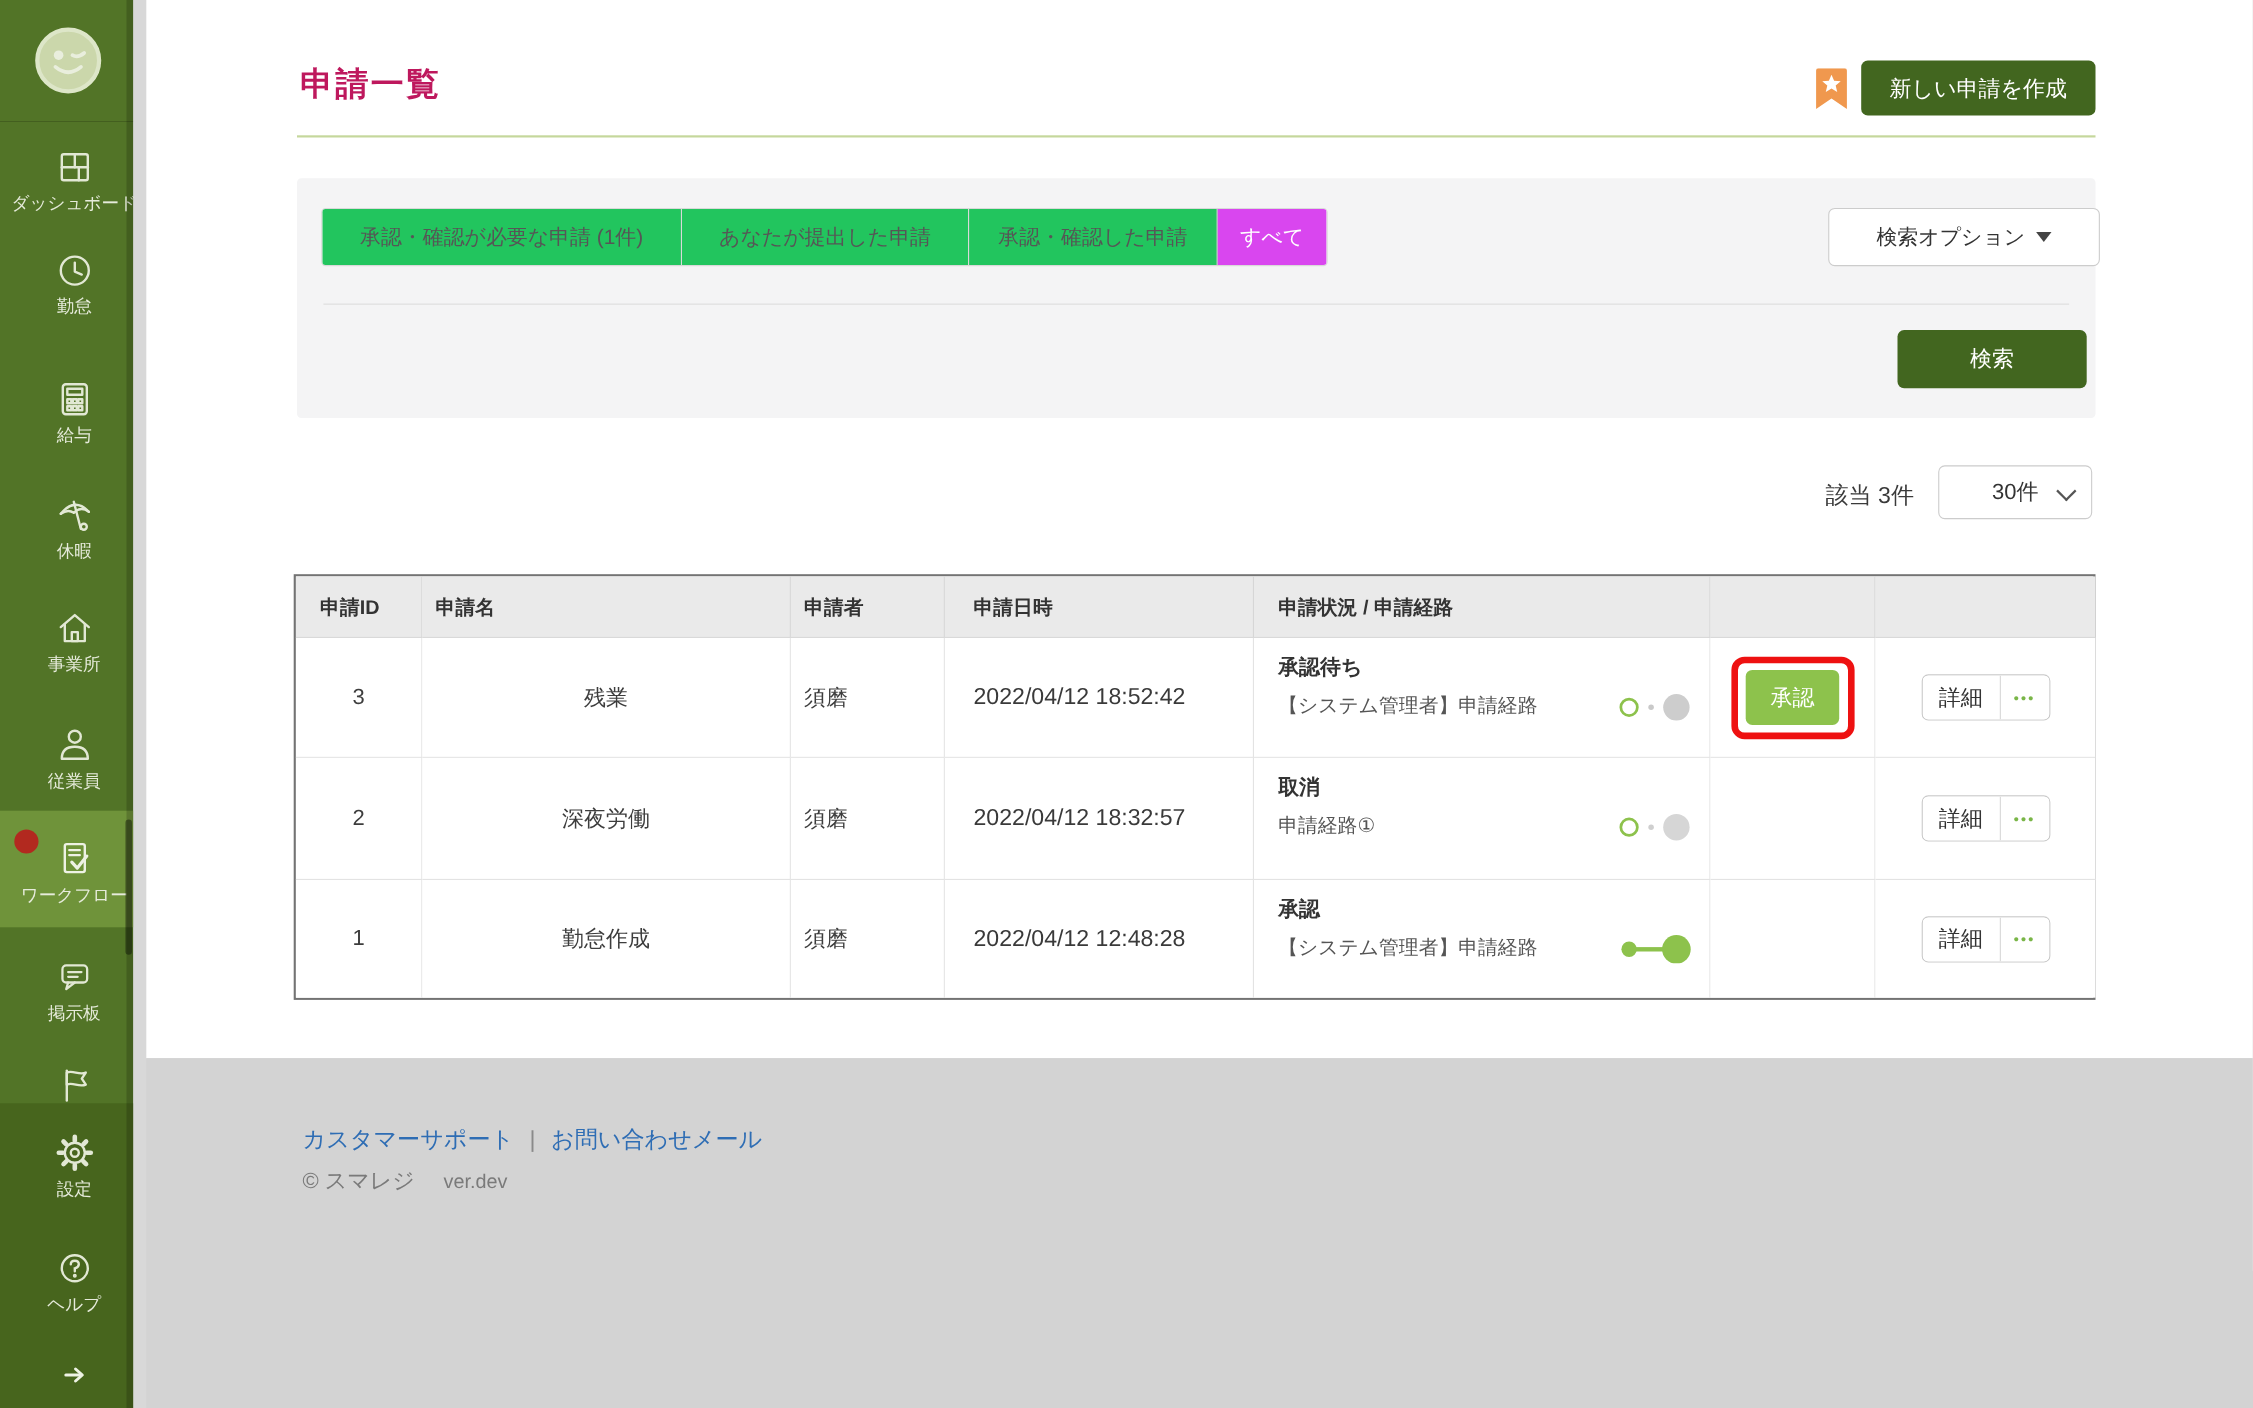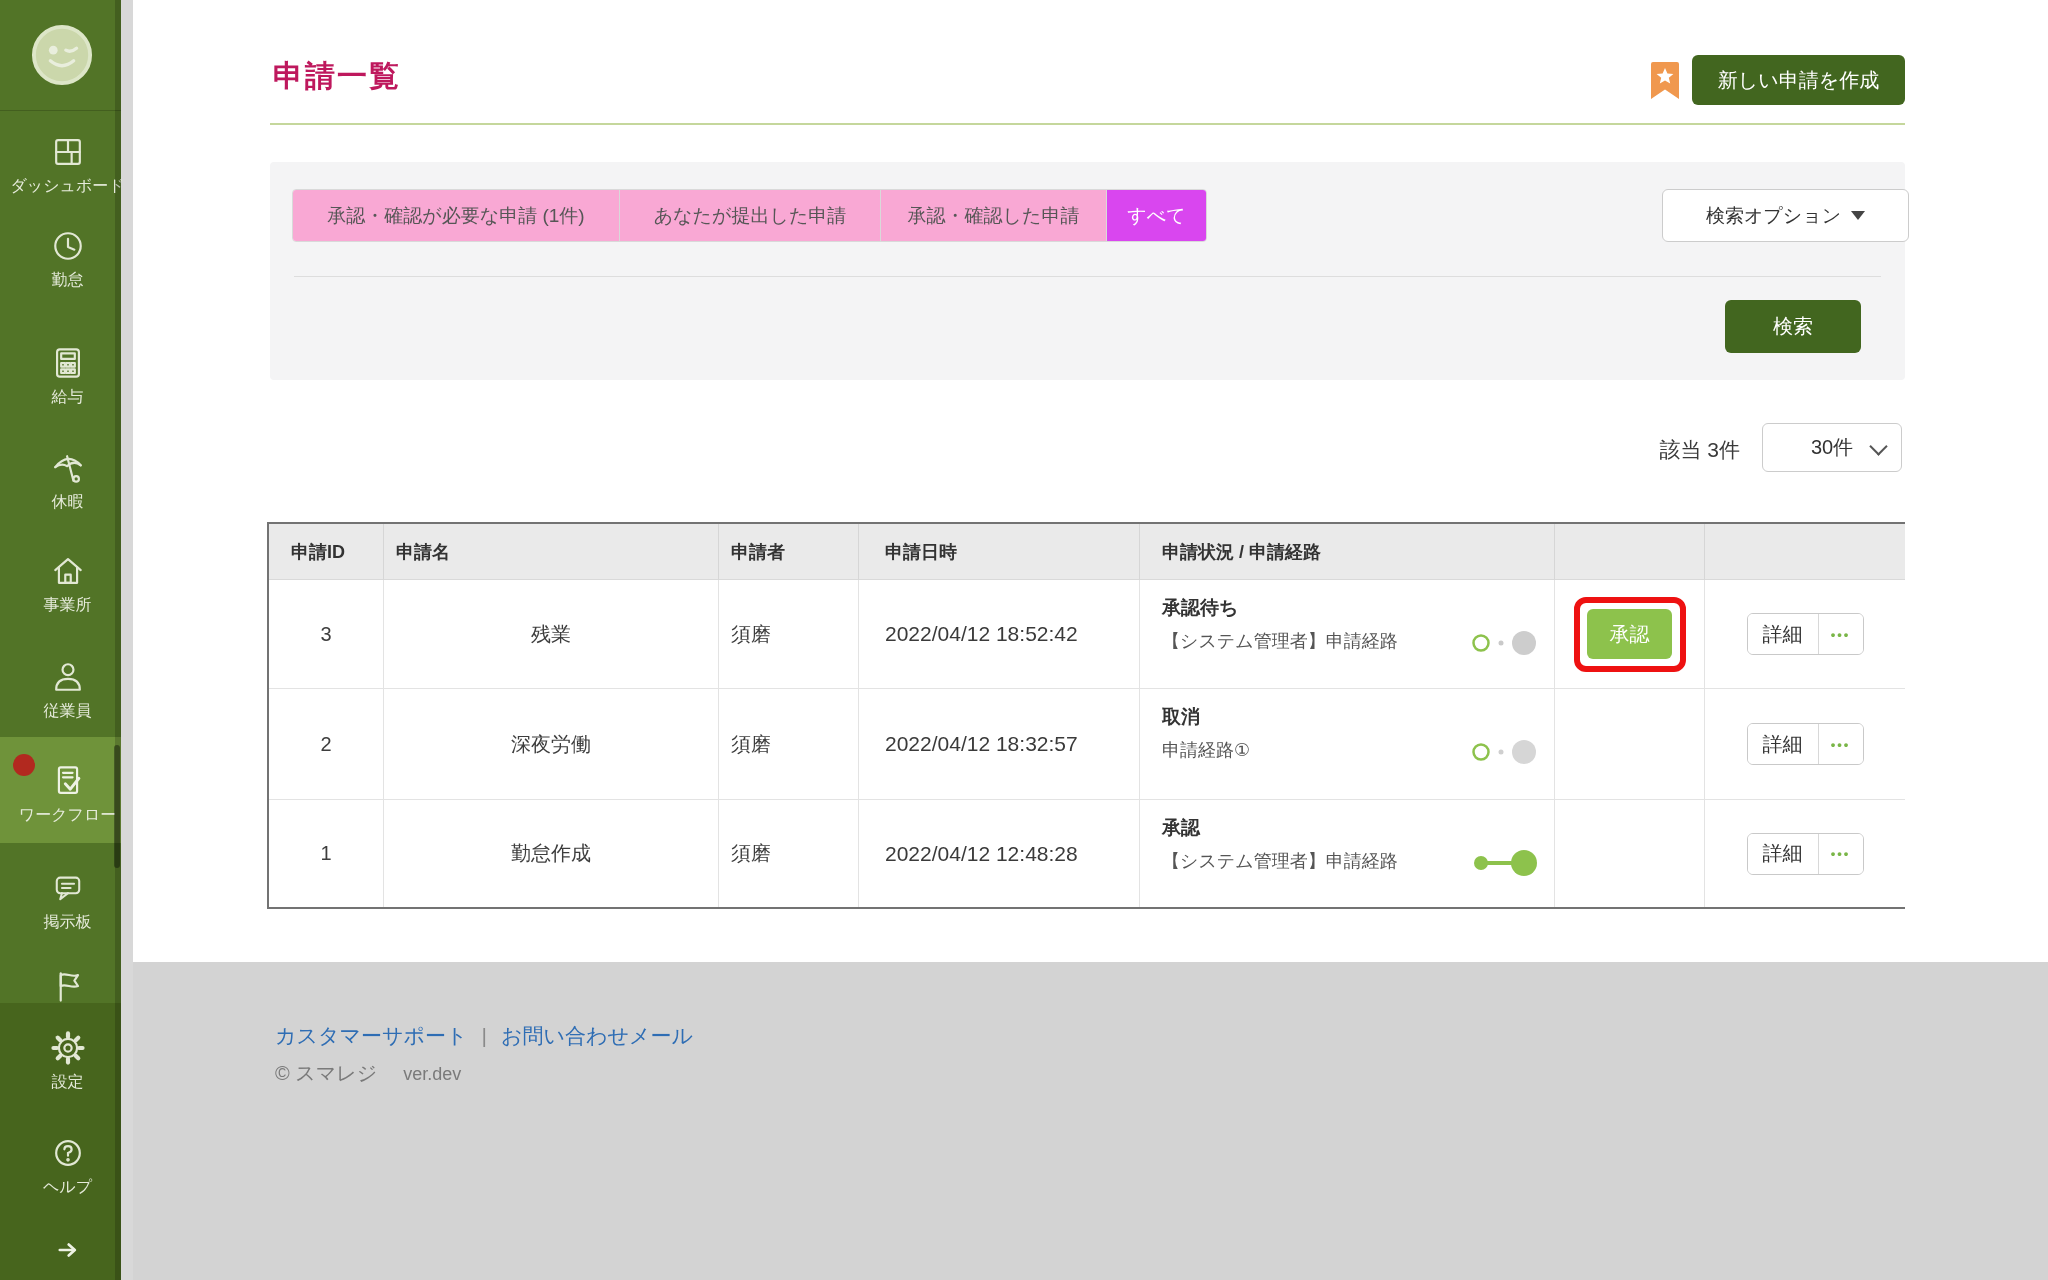--- a/index.html
+++ b/index.html
@@ -25,28 +25,28 @@
   .content{position:absolute;left:133px;top:0;width:1915px;height:962px;background:#ffffff;}
   .footer-area{position:absolute;left:133px;top:962px;width:1915px;height:318px;background:#d3d3d3;}
   .page-title{position:absolute;left:273px;top:56px;font-size:30px;font-weight:bold;color:#be185d;letter-spacing:2px;}
   .title-rule{position:absolute;left:270px;top:123px;width:1635px;height:2px;background:#c5d79c;}
   .bookmark{position:absolute;left:1650px;top:62px;width:30px;height:38px;}
   .btn-create{position:absolute;left:1692px;top:55px;width:213px;height:50px;background:#42661f;border:none;border-radius:6px;
     color:#fff;font-size:20px;font-family:inherit;cursor:pointer;}
   
   .panel{position:absolute;left:270px;top:162px;width:1635px;height:218px;background:#f4f4f5;border-radius:4px;}
   .tabs{position:absolute;left:292px;top:189px;height:53px;display:flex;background:#fff;border:1px solid #d9d9d9;border-radius:4px;overflow:hidden;box-sizing:border-box;}
-  .tab{display:flex;align-items:center;justify-content:center;font-size:19px;color:#565656;cursor:pointer;box-sizing:border-box;background:#f9a8d4;}
+  .tab{display:flex;align-items:center;justify-content:center;font-size:19px;color:#565656;cursor:pointer;box-sizing:border-box;background:#22c55e;}
   .tab.sep{border-right:1px solid #d9d9d9;}
   .tab.active{background:#d946ef;color:#fff;}
   .btn-searchopt{position:absolute;left:1662px;top:189px;width:247px;height:53px;background:#fff;border:1px solid #cccccc;border-radius:6px;
     font-size:19px;color:#333;font-family:inherit;cursor:pointer;display:flex;align-items:center;justify-content:center;gap:10px;box-sizing:border-box;}
   .caret-down{width:0;height:0;border-left:7px solid transparent;border-right:7px solid transparent;border-top:9px solid #444;}
   .panel-divider{position:absolute;left:294px;top:276px;width:1587px;height:1px;background:#dddddd;}
-  .btn-search{position:absolute;left:1725px;top:300px;width:136px;height:53px;background:#42661f;border:none;border-radius:6px;
+  .btn-search{position:absolute;left:1725px;top:300px;width:172px;height:53px;background:#42661f;border:none;border-radius:6px;
     color:#fff;font-size:20px;font-family:inherit;cursor:pointer;}
   
   .result-count{position:absolute;left:1600px;top:436px;width:140px;text-align:right;font-size:21px;color:#3a3a3a;}
   .per-page{position:absolute;left:1762px;top:423px;width:140px;height:49px;background:#fff;border:1px solid #cccccc;border-radius:6px;
     box-sizing:border-box;display:flex;align-items:center;justify-content:center;font-size:20px;color:#333;cursor:pointer;}
   .chev{position:absolute;right:16px;top:18px;width:11px;height:11px;border-right:2px solid #555;border-bottom:2px solid #555;transform:rotate(45deg);margin-top:-2px;}
   
   .tbl{position:absolute;left:267px;top:522px;width:1638px;background:#fff;border:2px solid #737373;box-sizing:border-box;
     display:grid;grid-template-columns:115px 335px 140px 281px 415px 150px 200px;grid-template-rows:56px 109px 111px 107px;}
   .c{border-right:1px solid #e3e3e3;border-bottom:1px solid #e3e3e3;box-sizing:border-box;position:relative;

